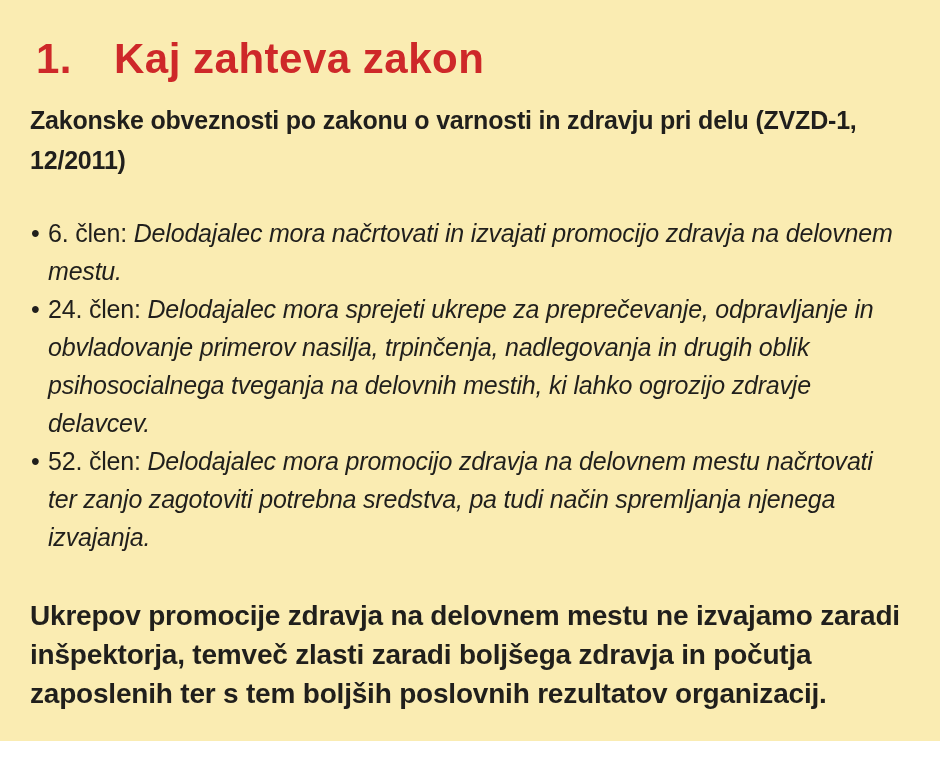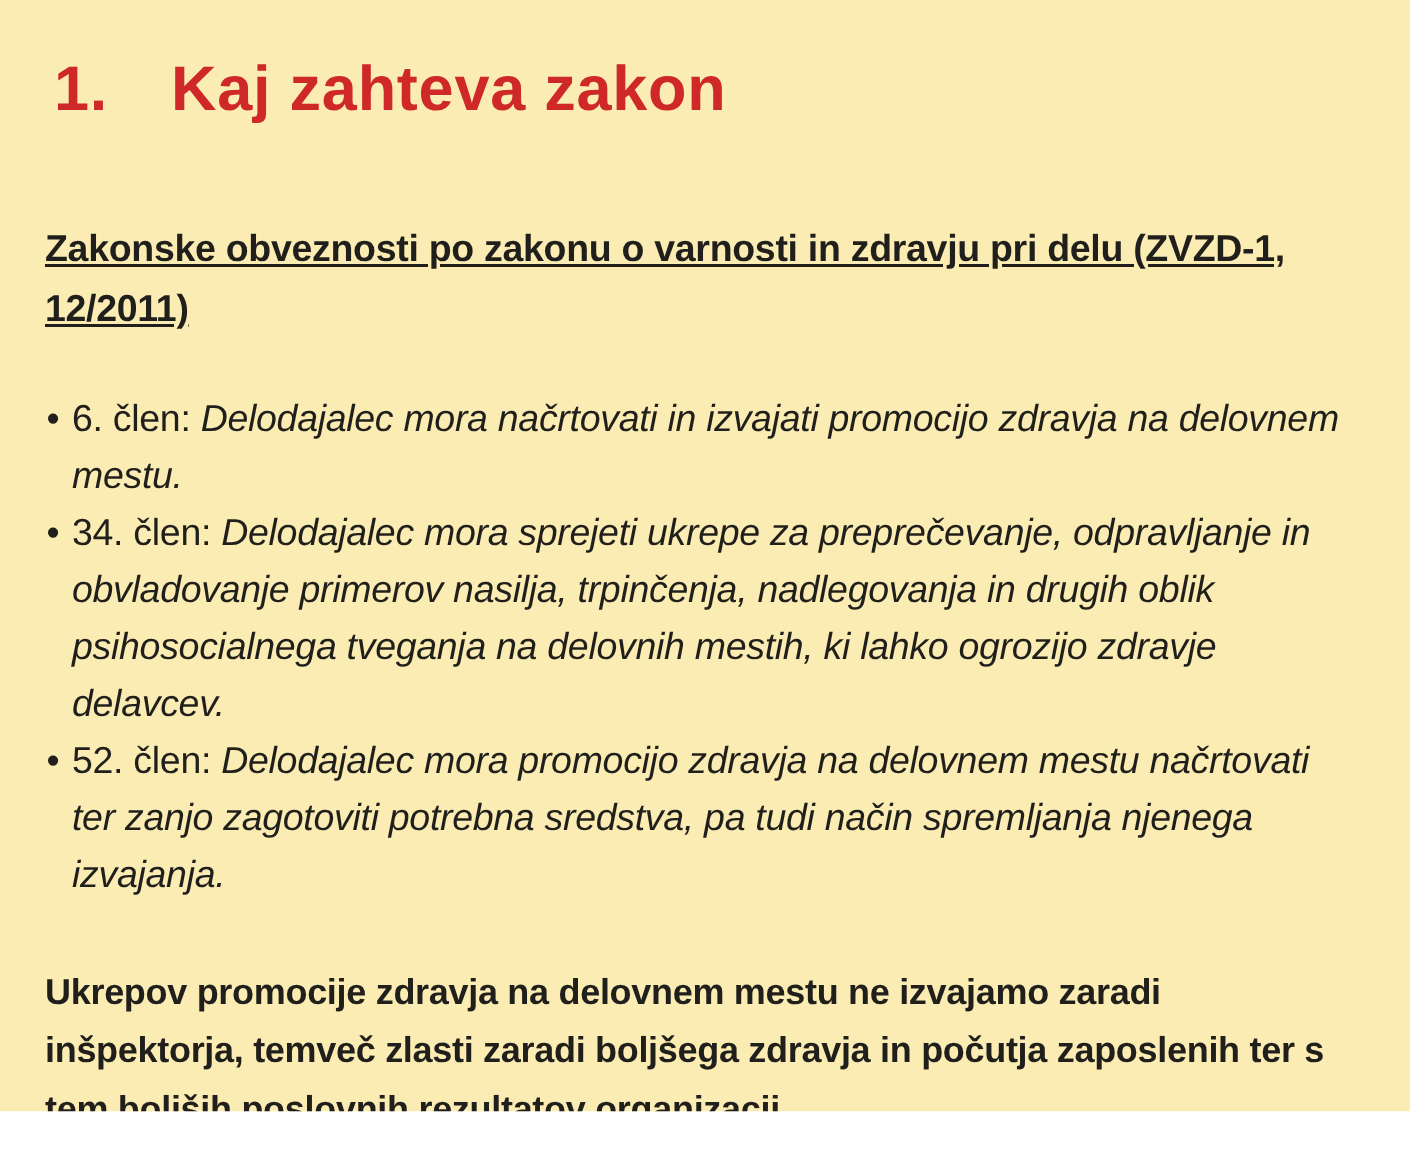--- a/index.html
+++ b/index.html
@@ -24,27 +24,26 @@
     line-height: 46px;
     font-weight: bold;
     color: #CE2829;
     letter-spacing: 0.5px;
   }
   .heading .heading-num {
     display: inline-block;
     margin-right: 42px;
   }
   .subtitle {
-    margin: 64px 0 0 0;
+    margin: 18px 0 0 0;
     font-size: 25px;
     line-height: 40px;
     font-weight: bold;
     letter-spacing: -0.2px;
     max-width: 828px;
-    text-decoration: underline;
   }
   .bullets {
     list-style: none;
     margin: 34px 0 0 0;
     padding: 0 0 0 3px;
     max-width: 882px;
   }
   .bullets li {
     position: relative;
     padding-left: 15px;
@@ -59,42 +58,42 @@
     font-size: 25px;
   }
   .bullet-lead {
     font-weight: normal;
   }
   .bullet-text {
     font-style: italic;
   }
   .closing {
     margin: 40px 0 0 0;
-    font-size: 24px;
+    font-size: 28px;
     line-height: 39px;
     font-weight: bold;
     letter-spacing: -0.2px;
     max-width: 882px;
   }
 </style>
 </head>
 <body>
 
 <div class="page">
 
   <h1 class="heading"><span class="heading-num">1.</span><span>Kaj zahteva zakon</span></h1>
 
   <p class="subtitle">Zakonske obveznosti po zakonu o varnosti in zdravju pri delu (ZVZD-1, 12/2011)</p>
 
   <ul class="bullets">
     <li>
       <span class="bullet-dot">•</span><span class="bullet-lead">6. člen:</span> <span class="bullet-text">Delodajalec mora načrtovati in izvajati promocijo zdravja na delovnem mestu.</span>
     </li>
     <li>
-      <span class="bullet-dot">•</span><span class="bullet-lead">34. člen:</span> <span class="bullet-text">Delodajalec mora sprejeti ukrepe za preprečevanje, odpravljanje in obvladovanje primerov nasilja, trpinčenja, nadlegovanja in drugih oblik psihosocialnega tveganja na delovnih mestih, ki lahko ogrozijo zdravje delavcev.</span>
+      <span class="bullet-dot">•</span><span class="bullet-lead">24. člen:</span> <span class="bullet-text">Delodajalec mora sprejeti ukrepe za preprečevanje, odpravljanje in obvladovanje primerov nasilja, trpinčenja, nadlegovanja in drugih oblik psihosocialnega tveganja na delovnih mestih, ki lahko ogrozijo zdravje delavcev.</span>
     </li>
     <li>
       <span class="bullet-dot">•</span><span class="bullet-lead">52. člen:</span> <span class="bullet-text">Delodajalec mora promocijo zdravja na delovnem mestu načrtovati ter zanjo zagotoviti potrebna sredstva, pa tudi način spremljanja njenega izvajanja.</span>
     </li>
   </ul>
 
   <p class="closing">Ukrepov promocije zdravja na delovnem mestu ne izvajamo zaradi inšpektorja, temveč zlasti zaradi boljšega zdravja in počutja zaposlenih ter s tem boljših poslovnih rezultatov organizacij.</p>
 
 </div>
 

